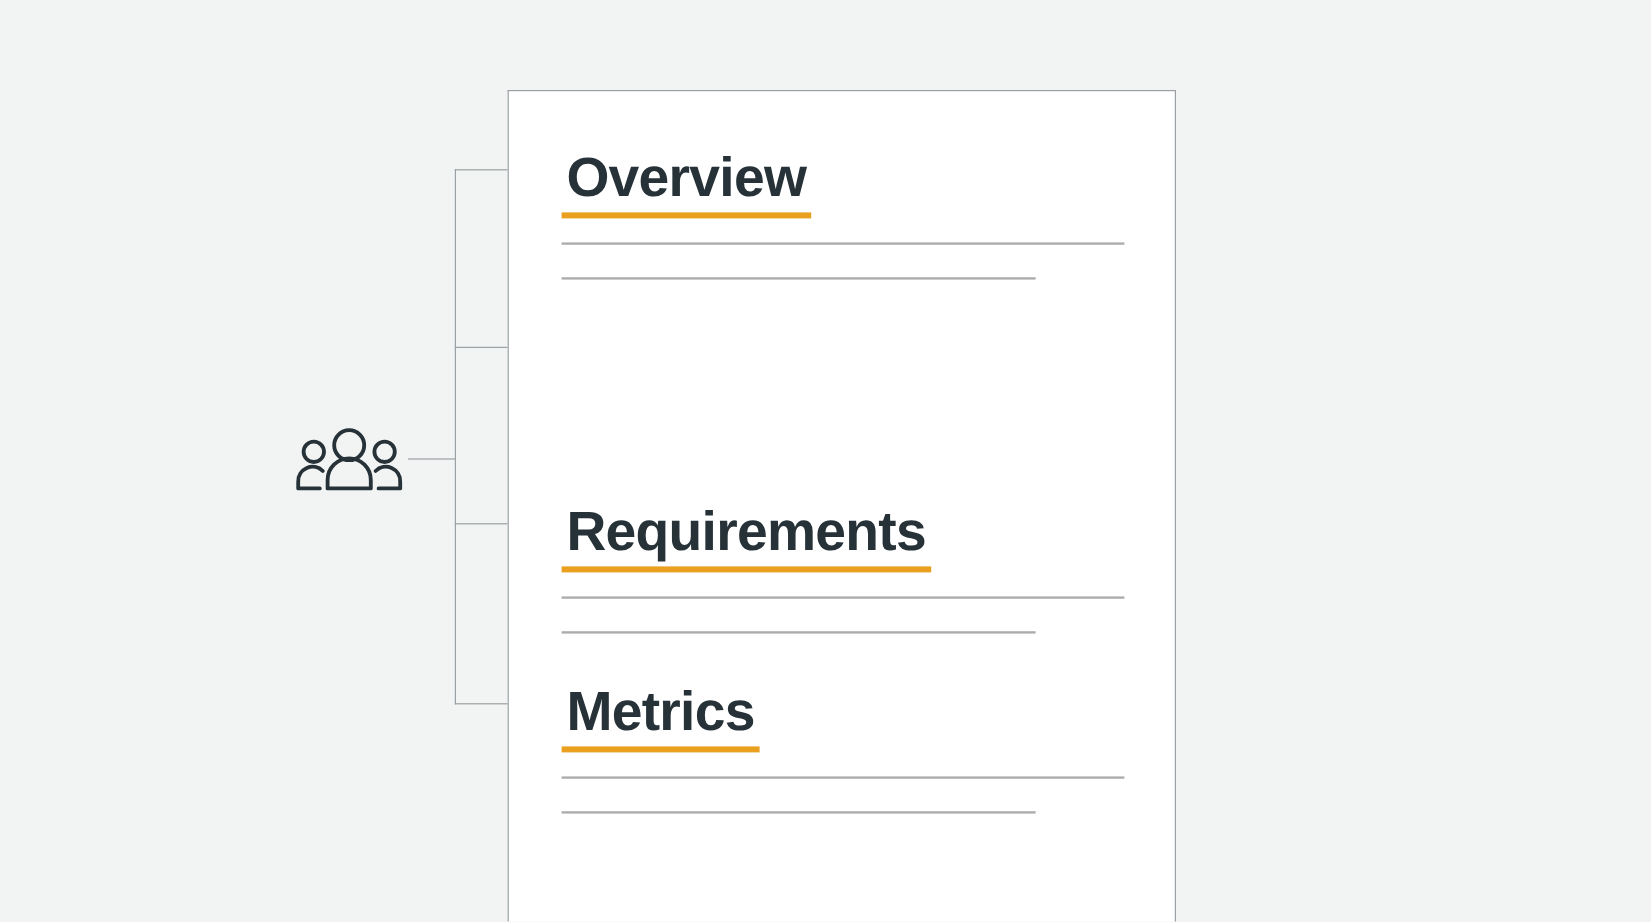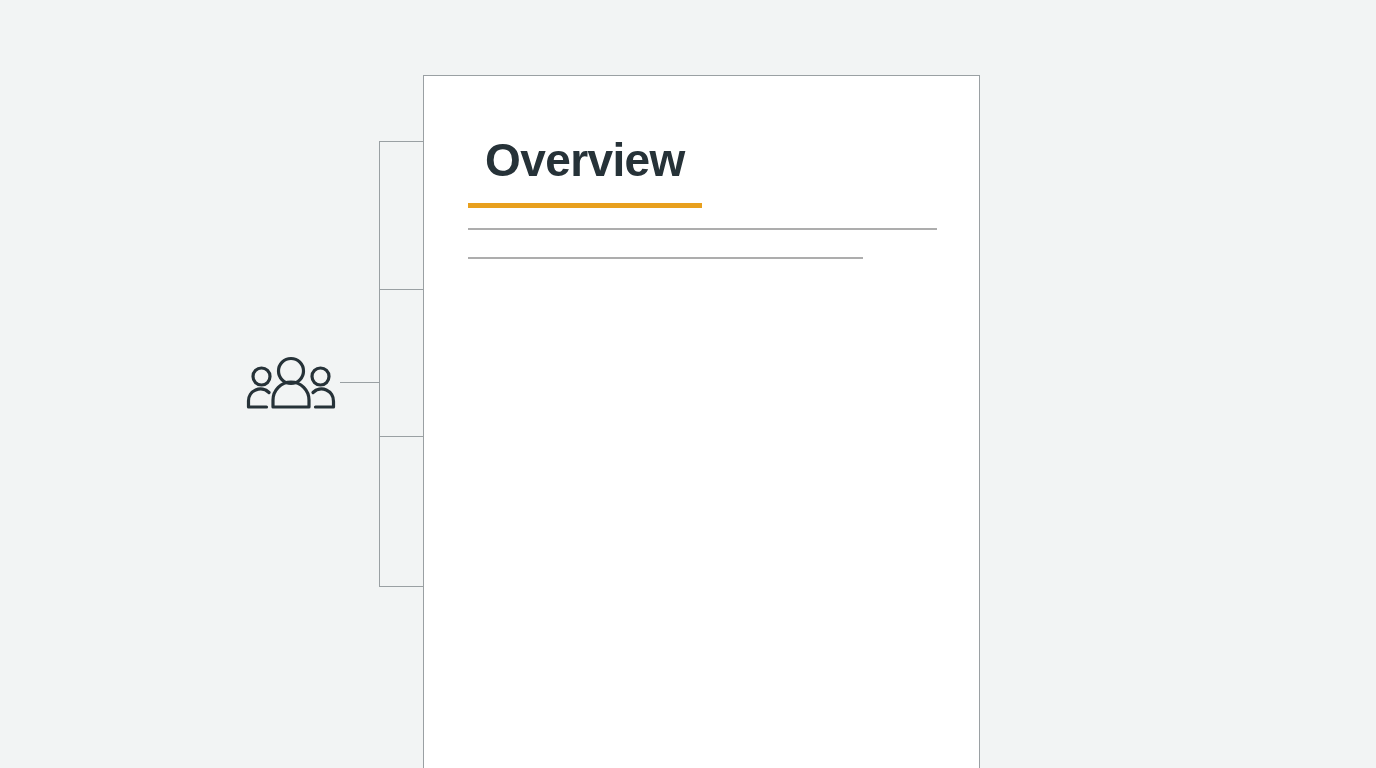--- a/index.html
+++ b/index.html
@@ -43,21 +43,21 @@
     left: 44px;
   }
   .section-heading {
     font-size: 46px;
     font-weight: bold;
     line-height: 48px;
     color: #263238;
     letter-spacing: -0.6px;
     white-space: nowrap;
     display: inline-block;
-    margin: 17px;
+    margin: 4px;
     padding: 0;
   }
   .heading-wrap {
     display: inline-block;
   }
   .heading-underline {
     display: block;
     height: 5px;
     background: #e8a01e;
     margin-top: 2px;
@@ -132,16 +132,36 @@
         <div class="section-heading">Overview</div>
         <span class="heading-underline"></span>
       </div>
       <div class="body-lines">
         <div class="body-line long"></div>
         <div class="body-line short"></div>
       </div>
     </div>
 
 
+    <div class="doc-section" style="top:338px;">
+      <div class="heading-wrap">
+        <div class="section-heading">Requirements</div>
+        <span class="heading-underline"></span>
+      </div>
+      <div class="body-lines">
+        <div class="body-line long"></div>
+        <div class="body-line short"></div>
+      </div>
+    </div>
 
+    <div class="doc-section" style="top:488px;">
+      <div class="heading-wrap">
+        <div class="section-heading">Metrics</div>
+        <span class="heading-underline"></span>
+      </div>
+      <div class="body-lines">
+        <div class="body-line long"></div>
+        <div class="body-line short"></div>
+      </div>
+    </div>
 
   </div>
 </div>
 
 </body></html>

